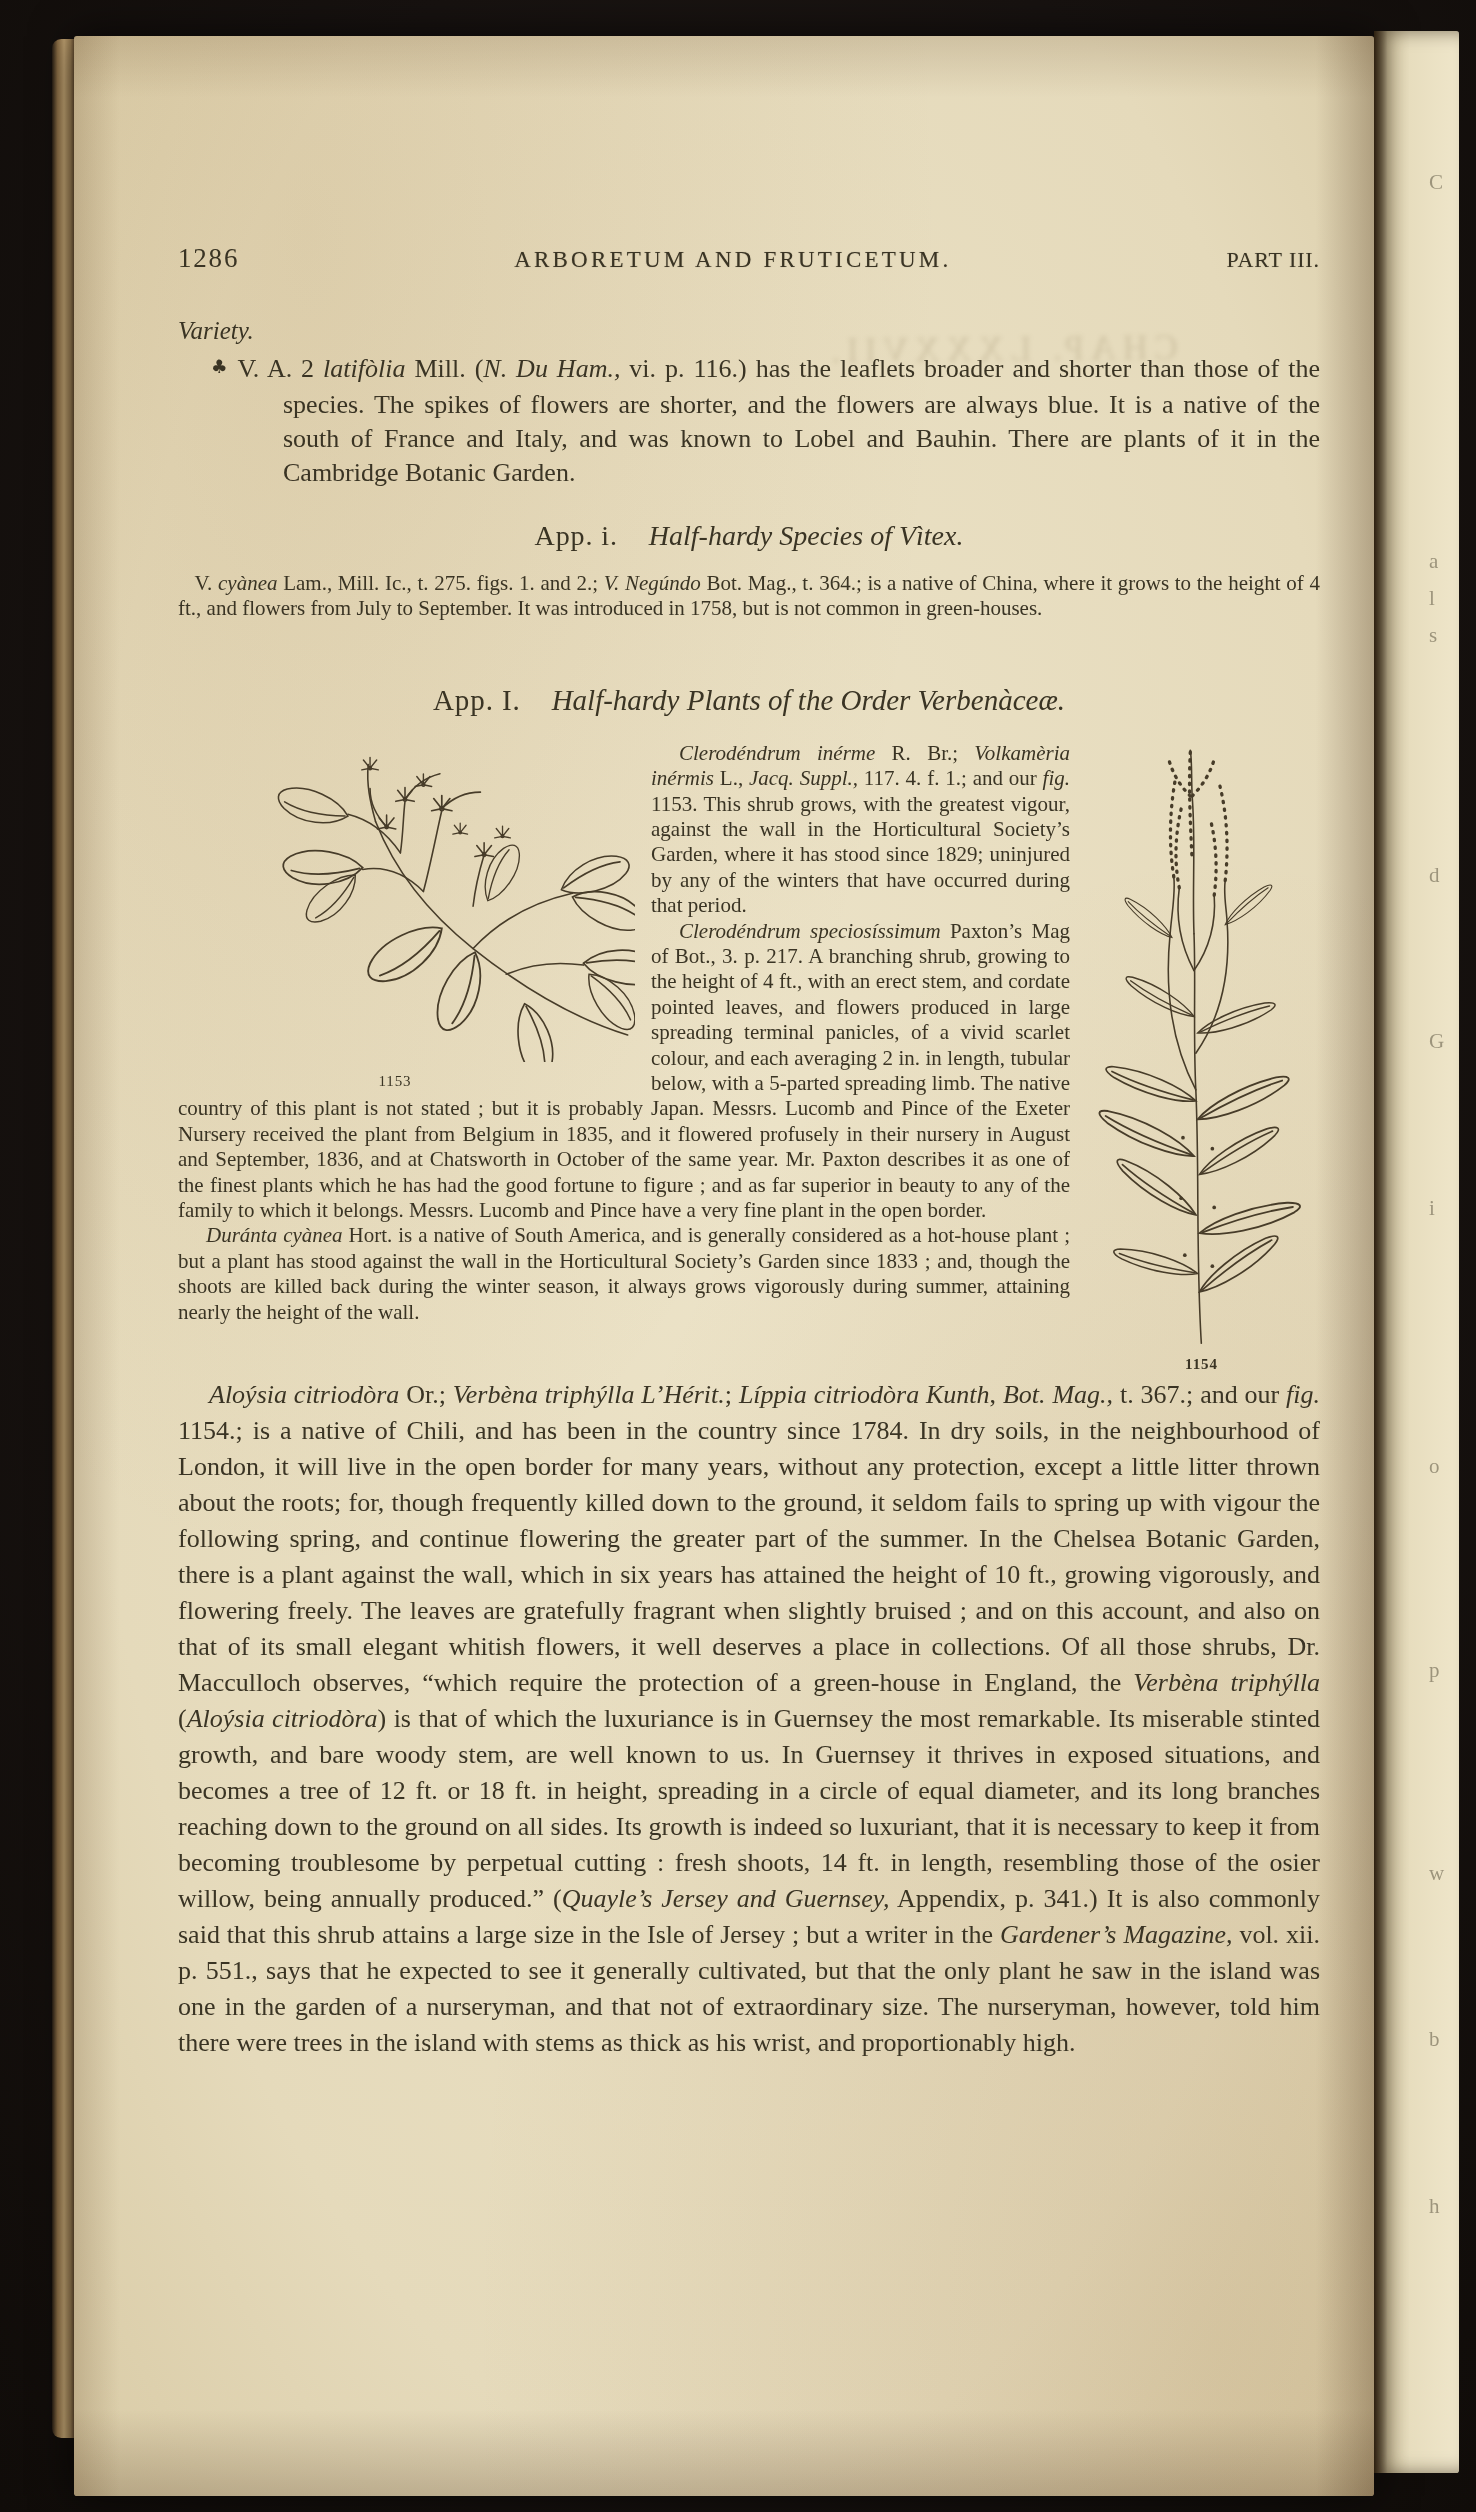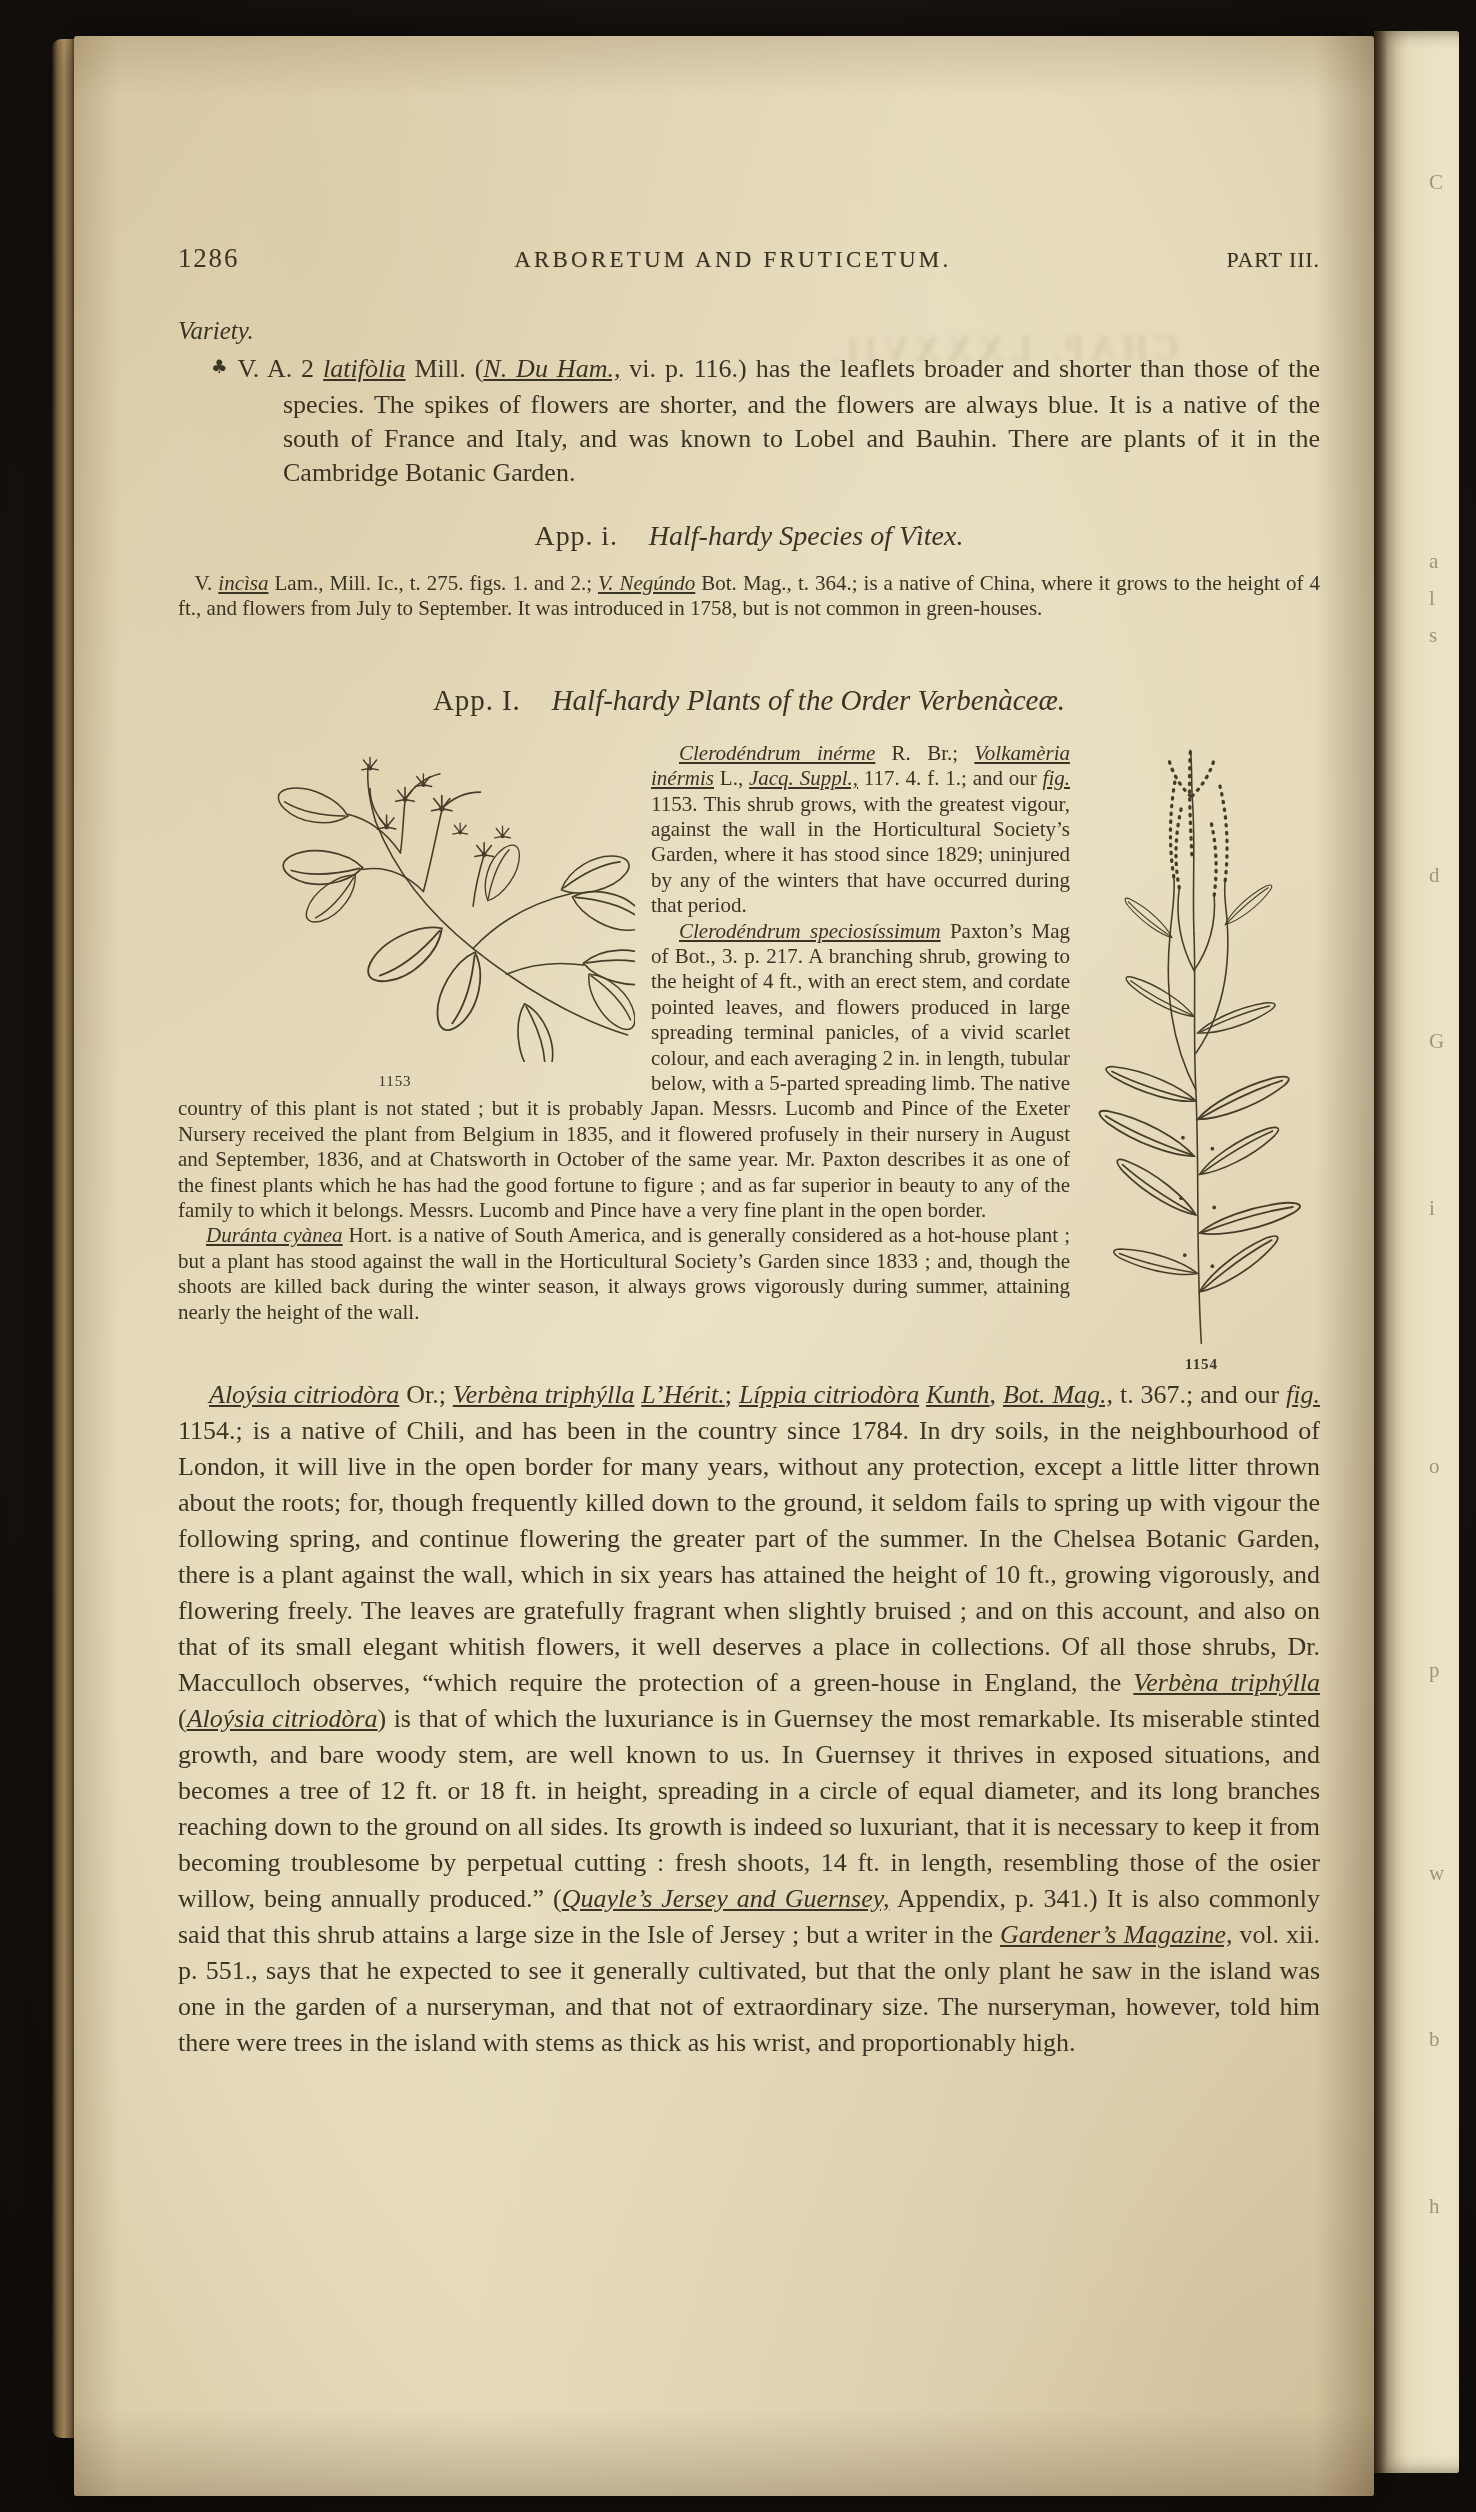--- a/index.html
+++ b/index.html
@@ -71,21 +71,21 @@
   .figright{float:right;width:237px;margin:0 0 3.7px 13px;font-weight:bold;}
   .figright svg{display:block;width:233px;height:606px;}
   .figright .caption{margin-top:9.2px;text-align:center;}
   .caption{font-size:15px;letter-spacing:0.9px;}
 
   .p-indent{text-indent:28px;}
   .p-aloysia{
     clear:both;margin:22px 0 0;font-size:26px;line-height:36px;
     text-align:justify;text-indent:31px;
   }
-  .it{font-style:italic;text-decoration:underline;}
+  .it{font-style:italic;}
 
   
   .sliver{
     position:absolute;left:1374px;top:31px;width:85px;height:2442px;
     background:linear-gradient(to right,#3a2c1b 0%,#cfc3a0 16%,#e7ddbe 42%,#efe6ca 100%);
     box-shadow:inset 13px 0 18.5px rgba(35,22,8,.55);
     overflow:hidden;border-radius:0 2.8px 2.8px 0;
   }
   .sliver span{
     position:absolute;left:55px;font-size:21px;color:#5d5642;opacity:.55;
@@ -109,21 +109,21 @@
         <span class="runtitle">ARBORETUM AND FRUTICETUM.</span>
         <span class="partlbl">PART III.</span>
       </div>
 
       <div class="variety">Variety.</div>
 
       <p class="entry"><span class="sym">♣</span><span><span>V. A. 2 </span><span class="it">latifòlia</span><span> Mill. (</span><span class="it">N. Du Ham.,</span><span> vi. p. 116.) has the leaflets broader and shorter than those of the species. The spikes of flowers are shorter, and the flowers are always blue. It is a native of the south of France and Italy, and was known to Lobel and Bauhin. There are plants of it in the Cambridge Botanic Garden.</span></span></p>
 
       <h2 class="h-app"><span class="h-label">App. i.</span><span class="h-title">Half-hardy Species of Vìtex.</span></h2>
 
-      <p class="small p-vincisa"><span>V. </span><span class="it">incìsa</span><span> Lam., Mill. Ic., t. 275. figs. 1. and 2.; </span><span class="it">V. Negúndo</span><span> Bot. Mag., t. 364.; is a native of China, where it grows to the height of 4 ft., and flowers from July to September. It was introduced in 1758, but is not common in green-houses.</span></p>
+      <p class="small p-vincisa"><span>V. </span><span class="it">cyànea</span><span> Lam., Mill. Ic., t. 275. figs. 1. and 2.; </span><span class="it">V. Negúndo</span><span> Bot. Mag., t. 364.; is a native of China, where it grows to the height of 4 ft., and flowers from July to September. It was introduced in 1758, but is not common in green-houses.</span></p>
 
       <h2 class="h-app second"><span class="h-label">App. I.</span><span class="h-title">Half-hardy Plants of the Order Verbenàceæ.</span></h2>
 
       <div class="figsection">
 
         <figure class="figleft" style="margin:3.7px 0 0 0;">
           <svg viewBox="0 0 400 345">
             <defs>
               <g id="lf1">
                 <path d="M0 0 C14 -18 46 -26 68 -16 C80 -10 82 -2 72 5 C52 18 16 14 0 0 Z"></path>

